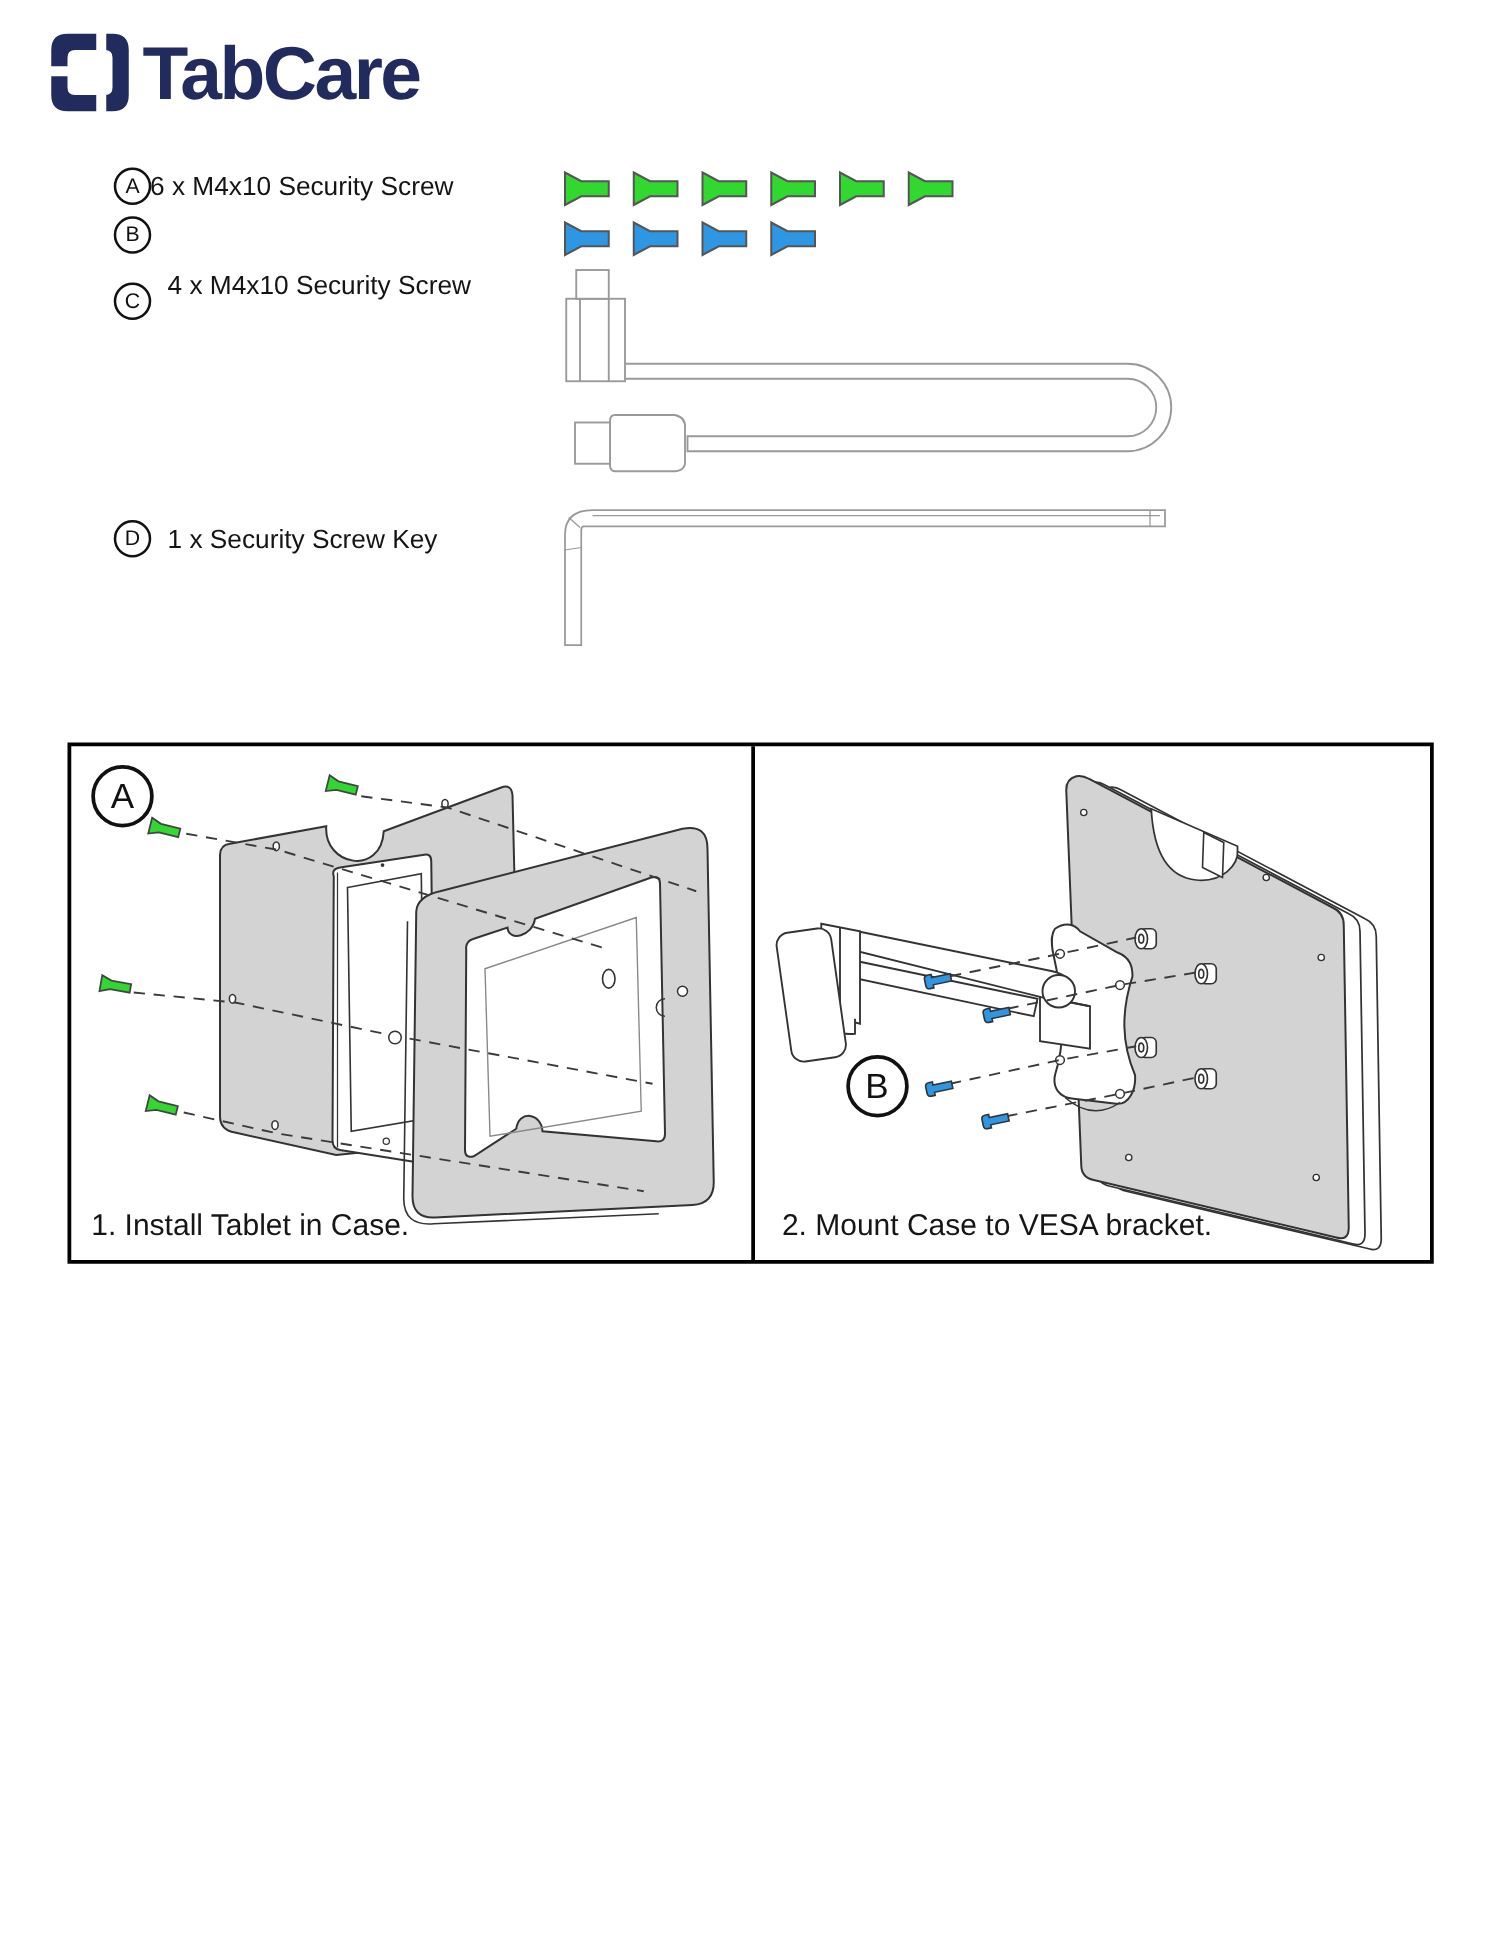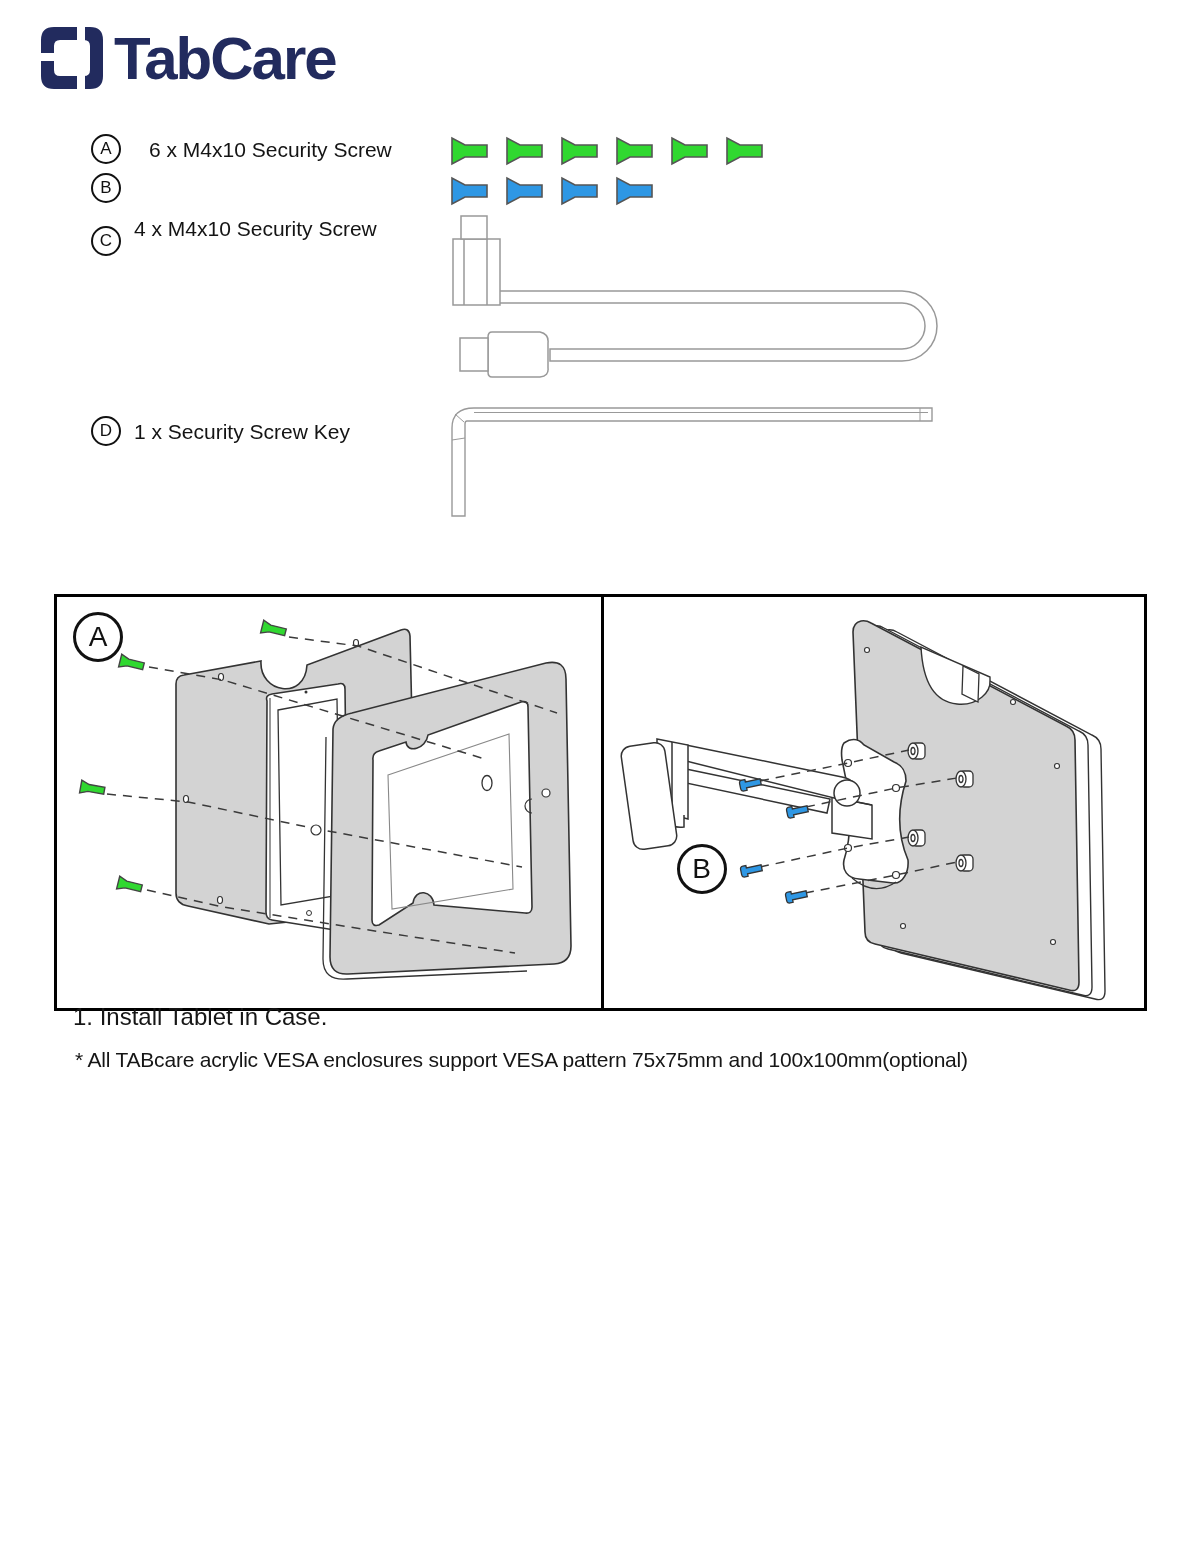--- a/index.html
+++ b/index.html
@@ -31,21 +31,21 @@
     left:54px; top:594px; width:1093px; height:417px;
     border:3px solid #000; display:flex; background:#fff;
   }
   .panel { position:relative; flex:1 1 50%; }
   .panel + .panel { border-left:3px solid #000; }
   .badge-lg {
     position:absolute; width:50px; height:50px; border:3.5px solid #111; border-radius:50%;
     display:flex; align-items:center; justify-content:center;
     font-size:28px; color:#111; background:#fff; z-index:5;
   }
-  .caption { position:absolute; font-size:24px; color:#161616; white-space:nowrap; z-index:5;margin-top:36px; }
+  .caption { position:absolute; font-size:24px; color:#161616; white-space:nowrap; z-index:5; }
 
   .footnote { left:75px; top:1048px; font-size:21px; letter-spacing:-0.2px; color:#161616; white-space:nowrap; }
 
   svg { display:block; }
 </style>
 </head>
 <body>
 
 <div class="page">
 
@@ -56,21 +56,21 @@
       <rect x="37" y="0" width="8" height="15" fill="#fff"></rect>
       <rect x="37" y="49" width="8" height="15" fill="#fff"></rect>
       <rect x="0" y="27" width="15" height="8" fill="#fff"></rect>
     </svg>
   </div>
   <div class="abs brand-text">TabCare</div>
 
   <div class="abs badge-sm" style="left:91px; top:134px;">
     <span>A</span>
   </div>
-  <div class="abs part-label" style="left:149px; top:136px;">6 x M4x10 Security Screw</div>
+  <div class="abs part-label" style="left:120px; top:136px;">6 x M4x10 Security Screw</div>
   <div class="abs" style="left:450px; top:136px;">
     <svg width="340" height="30" viewBox="0 0 340 30">
       <g fill="#30d830" stroke="#555" stroke-width="1.6">
         <path d="M2,2 L2,28 L15,21 L37,21 L37,9 L15,9 Z"></path>
         <path transform="translate(55,0)" d="M2,2 L2,28 L15,21 L37,21 L37,9 L15,9 Z"></path>
         <path transform="translate(110,0)" d="M2,2 L2,28 L15,21 L37,21 L37,9 L15,9 Z"></path>
         <path transform="translate(165,0)" d="M2,2 L2,28 L15,21 L37,21 L37,9 L15,9 Z"></path>
         <path transform="translate(220,0)" d="M2,2 L2,28 L15,21 L37,21 L37,9 L15,9 Z"></path>
         <path transform="translate(275,0)" d="M2,2 L2,28 L15,21 L37,21 L37,9 L15,9 Z"></path>
       </g>
@@ -250,18 +250,18 @@
           <path d="M201,296 L292,278 L353,265"></path>
         </g>
 
         <g fill="#2e97e4" stroke="#333" stroke-width="1.3">
           <path transform="translate(134,184) rotate(-12)" d="M1,3 Q1,0 4,0 L7,0 L7,2.5 L22,2.5 L22,8.5 L7,8.5 L7,11 L4,11 Q1,11 1,8 Z"></path>
           <path transform="translate(181,211) rotate(-12)" d="M1,3 Q1,0 4,0 L7,0 L7,2.5 L22,2.5 L22,8.5 L7,8.5 L7,11 L4,11 Q1,11 1,8 Z"></path>
           <path transform="translate(135,270) rotate(-12)" d="M1,3 Q1,0 4,0 L7,0 L7,2.5 L22,2.5 L22,8.5 L7,8.5 L7,11 L4,11 Q1,11 1,8 Z"></path>
           <path transform="translate(180,296) rotate(-12)" d="M1,3 Q1,0 4,0 L7,0 L7,2.5 L22,2.5 L22,8.5 L7,8.5 L7,11 L4,11 Q1,11 1,8 Z"></path>
         </g>
       </svg>
+      <div class="caption" style="left:22px; top:370px;">2. Mount Case to VESA bracket.</div>
     </div>
   </div>
 
-  <div class="abs footnote">* All TABcare acrylic VESA enclosures support VESA pattern 75x75mm and 100x100mm(optional)</div>
 
 </div>
 
 </body></html>

